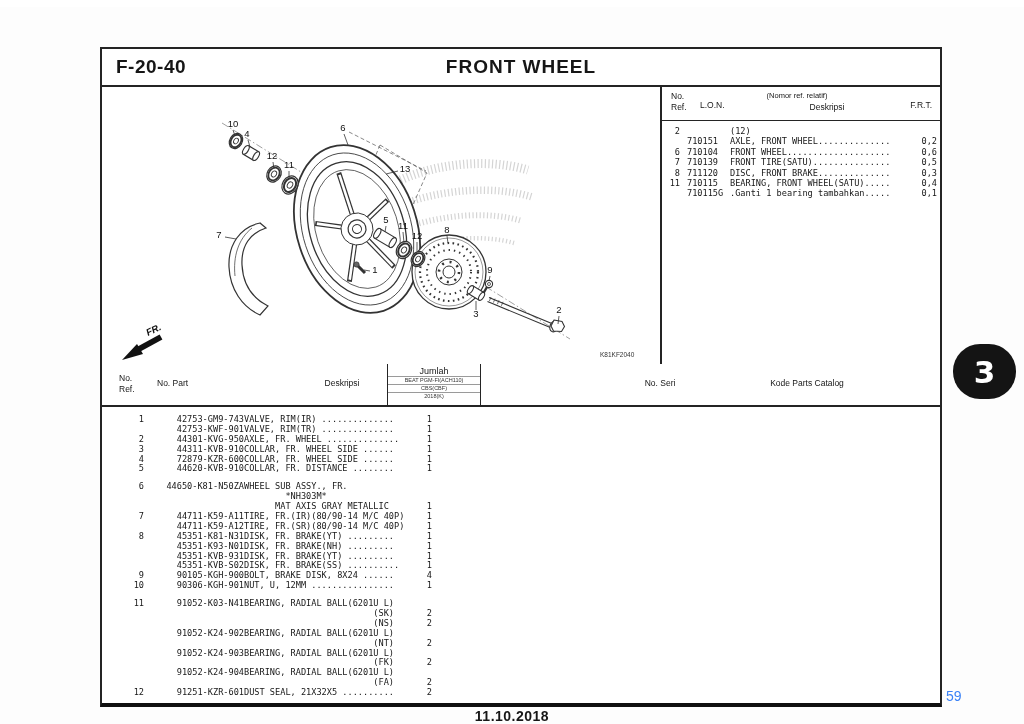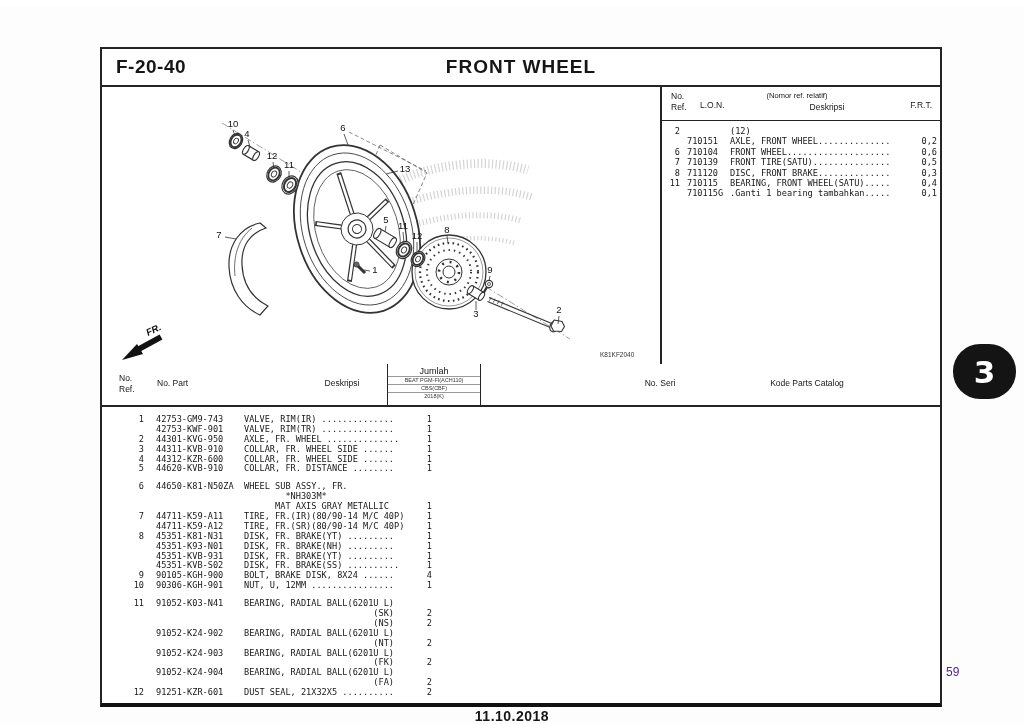--- a/index.html
+++ b/index.html
@@ -37,29 +37,29 @@
             border-left:1.5px solid #242424;border-right:1.5px solid #242424;}
   .jml-cell .h-jml{text-align:center;font-size:9px;padding-top:2px;}
   .jml-cell .h-sub{font-size:5.5px;line-height:7px;text-align:center;color:#333;border-top:1px solid #9a9a9a;}
   .jml-cell .h-sub:first-of-type{border-top:none;}
   .pt-head .h-seri{position:absolute;left:498px;width:120px;top:14px;text-align:center;}
   .pt-head .h-kode{position:absolute;left:640px;width:130px;top:14px;text-align:center;}
   #part-rows{position:relative;padding:8px 0 0 16px;}
   .partrow{position:relative;height:9.9px;white-space:nowrap;
            font-family:"DejaVu Sans Mono",monospace;font-size:8.6px;line-height:9.9px;}
   .partrow .pr{display:inline-block;width:26px;text-align:right;}
-  .partrow .pp{display:inline-block;width:88px;margin-left:12px;}
+  .partrow .pp{display:inline-block;width:88px;margin-left:12px;text-align:right;}
   .partrow .pd{white-space:pre;}
   .partrow .pq{position:absolute;left:296px;width:18px;text-align:right;top:0;}
   .sprow{height:8px;}
   
   .tab3{position:absolute;left:953px;top:337px;width:63px;height:55px;background:#141414;
         border-radius:27px;color:#fff;font-size:31px;font-weight:bold;
         display:flex;align-items:center;justify-content:center;font-family:"DejaVu Sans",sans-serif;}
-  .pageno{position:absolute;left:946px;top:658px;font-size:12px;color:#4c1d95;}
+  .pageno{position:absolute;left:946px;top:681px;font-size:14px;color:#3b82f6;}
   .date{position:absolute;left:0;width:1024px;top:701px;text-align:center;font-size:14px;font-weight:bold;letter-spacing:.5px;}
   svg text.callout{font-family:"Liberation Sans",sans-serif;font-size:9.5px;fill:#111;}
   svg text.small{font-family:"Liberation Sans",sans-serif;}
 </style>
 </head>
 <body>
 
 <div class="canvas">
   <div class="frame">
 
@@ -264,21 +264,21 @@
       </div>
       <span class="h-seri">No. Seri</span>
       <span class="h-kode">Kode Parts Catalog</span>
     </div>
 
     <div id="part-rows">
         <div class="partrow"><span class="pr">1</span><span class="pp">42753-GM9-743</span><span class="pd">VALVE, RIM(IR) ..............</span><span class="pq">1</span></div>
         <div class="partrow"><span class="pr"></span><span class="pp">42753-KWF-901</span><span class="pd">VALVE, RIM(TR) ..............</span><span class="pq">1</span></div>
         <div class="partrow"><span class="pr">2</span><span class="pp">44301-KVG-950</span><span class="pd">AXLE, FR. WHEEL ..............</span><span class="pq">1</span></div>
         <div class="partrow"><span class="pr">3</span><span class="pp">44311-KVB-910</span><span class="pd">COLLAR, FR. WHEEL SIDE ......</span><span class="pq">1</span></div>
-        <div class="partrow"><span class="pr">4</span><span class="pp">44312-KZR-600</span><span class="pd">COLLAR, FR. WHEEL SIDE ......</span><span class="pq">1</span></div>
+        <div class="partrow"><span class="pr">4</span><span class="pp">72879-KZR-600</span><span class="pd">COLLAR, FR. WHEEL SIDE ......</span><span class="pq">1</span></div>
         <div class="partrow"><span class="pr">5</span><span class="pp">44620-KVB-910</span><span class="pd">COLLAR, FR. DISTANCE ........</span><span class="pq">1</span></div>
         <div class="sprow"></div>
         <div class="partrow"><span class="pr">6</span><span class="pp">44650-K81-N50ZA</span><span class="pd">WHEEL SUB ASSY., FR.</span><span class="pq"></span></div>
         <div class="partrow"><span class="pr"></span><span class="pp"></span><span class="pd">        *NH303M*</span><span class="pq"></span></div>
         <div class="partrow"><span class="pr"></span><span class="pp"></span><span class="pd">      MAT AXIS GRAY METALLIC</span><span class="pq">1</span></div>
         <div class="partrow"><span class="pr">7</span><span class="pp">44711-K59-A11</span><span class="pd">TIRE, FR.(IR)(80/90-14 M/C 40P)</span><span class="pq">1</span></div>
         <div class="partrow"><span class="pr"></span><span class="pp">44711-K59-A12</span><span class="pd">TIRE, FR.(SR)(80/90-14 M/C 40P)</span><span class="pq">1</span></div>
         <div class="partrow"><span class="pr">8</span><span class="pp">45351-K81-N31</span><span class="pd">DISK, FR. BRAKE(YT) .........</span><span class="pq">1</span></div>
         <div class="partrow"><span class="pr"></span><span class="pp">45351-K93-N01</span><span class="pd">DISK, FR. BRAKE(NH) .........</span><span class="pq">1</span></div>
         <div class="partrow"><span class="pr"></span><span class="pp">45351-KVB-931</span><span class="pd">DISK, FR. BRAKE(YT) .........</span><span class="pq">1</span></div>

